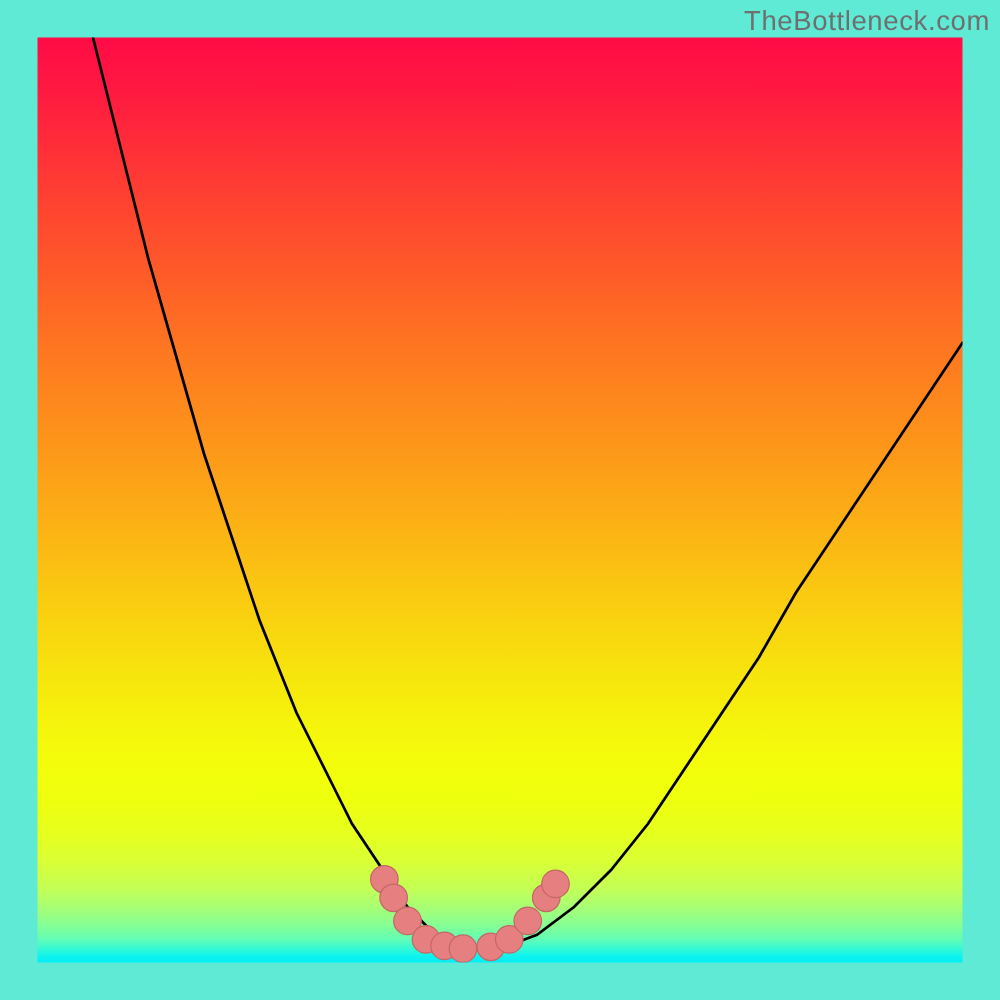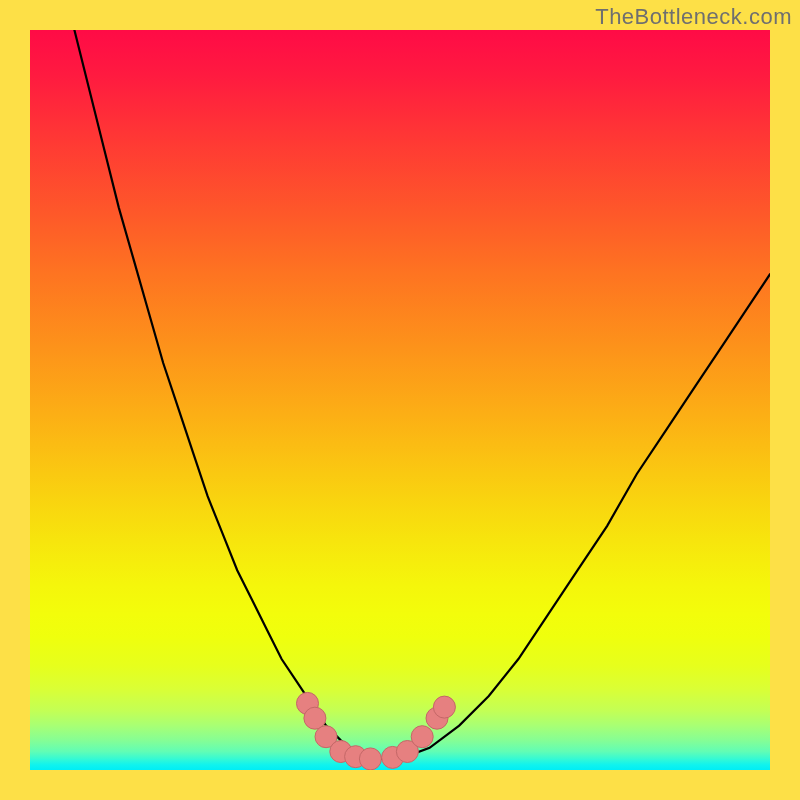--- a/index.html
+++ b/index.html
@@ -3,21 +3,21 @@
 <meta charset="utf-8">
 <style>
   * { margin: 0; padding: 0; box-sizing: border-box; }
   html, body { width: 800px; height: 800px; overflow: hidden; }
   body { background: #000; }
 
   .frame {
     position: absolute;
     width: 800px;
     height: 800px;
-    background: #fde047;
+    background: #5eead4;
   }
 
   .plot-area {
     position: absolute;
     left: 30px;
     top: 30px;
     width: 740px;
     height: 740px;
     background: linear-gradient(to bottom,
       #ff0b46 0%,

